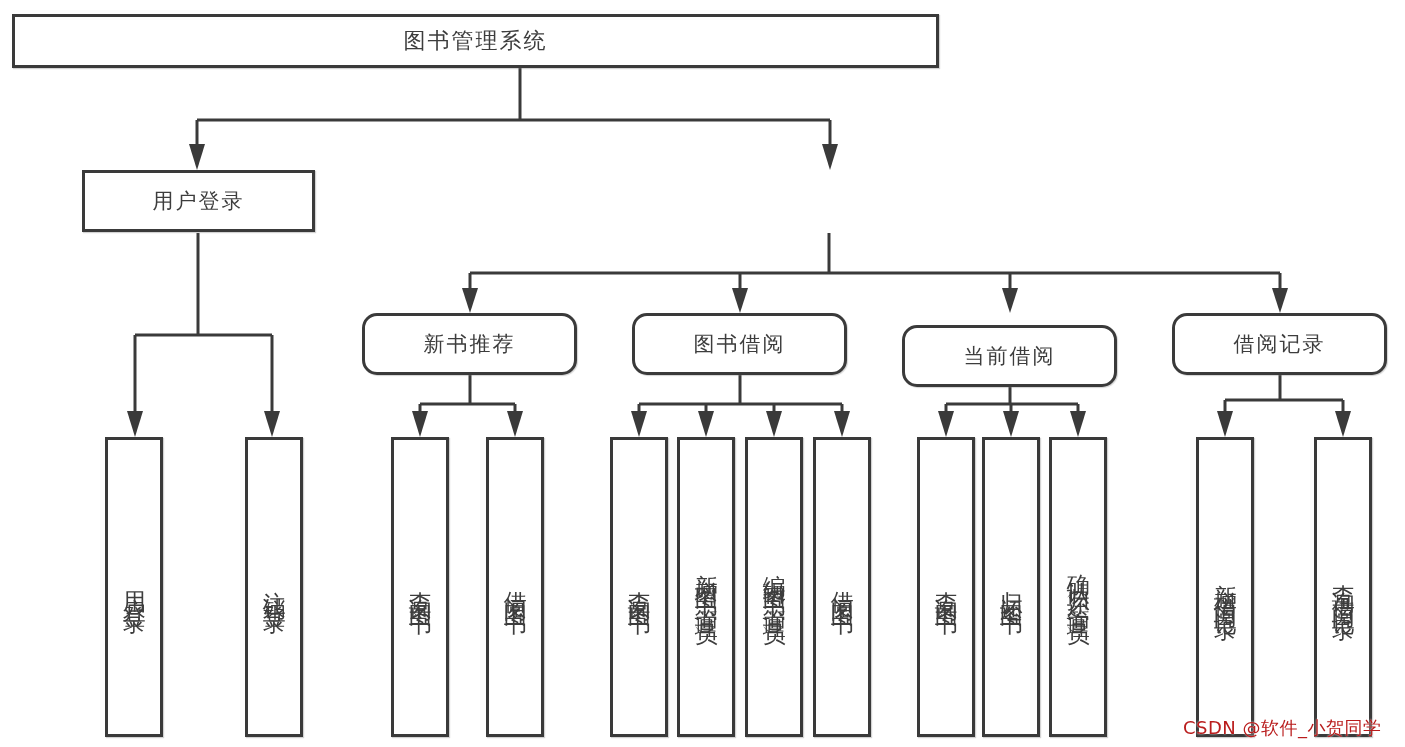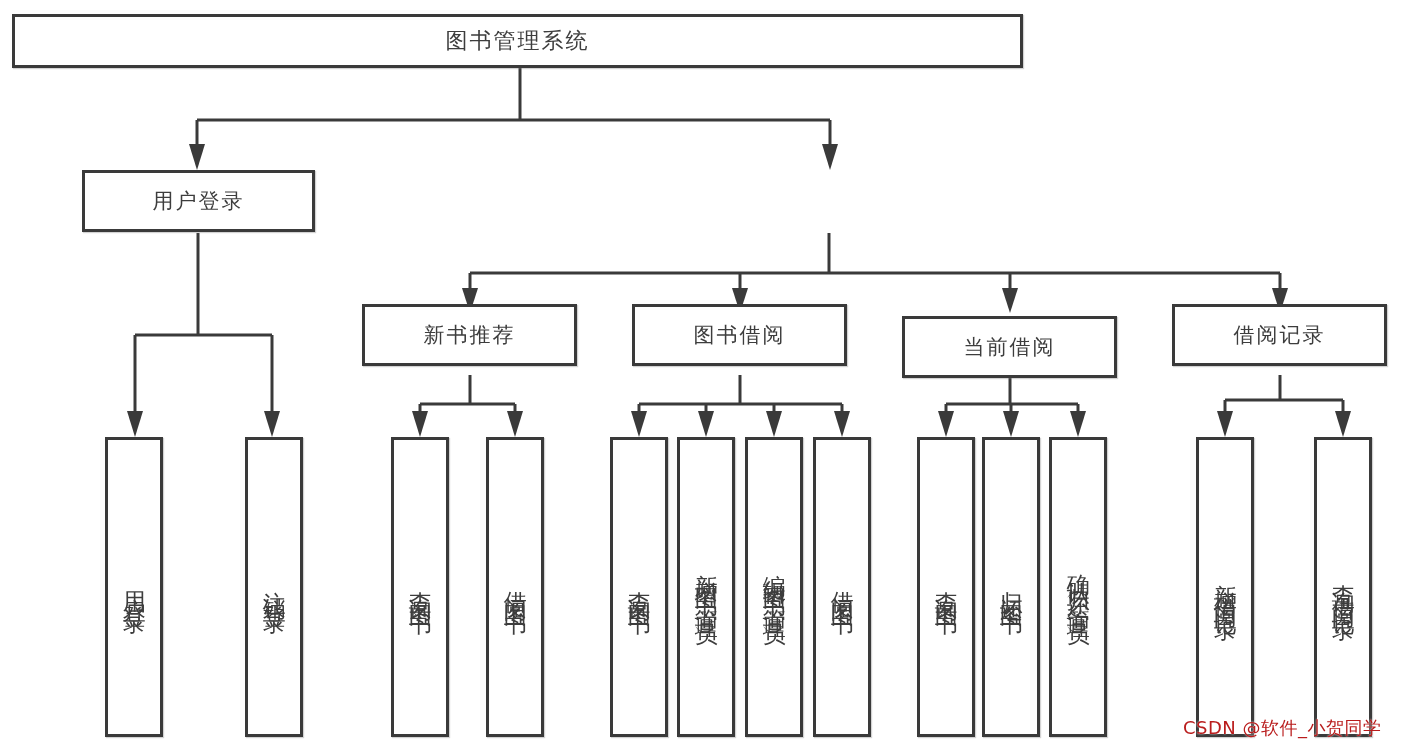--- a/index.html
+++ b/index.html
@@ -41,21 +41,21 @@
     letter-spacing: 7px;
     line-height: 1.1;
     white-space: normal;
   }
   .leaf {
     top: 437px;
     width: 58px;
     height: 300px;
   }
   .row2 { top: 170px; height: 62px; }
-  .row3 { top: 304px; height: 62px; width: 215px; }
+  .row3 { top: 313px; height: 62px; width: 215px; border-radius: 15px; }
   .watermark {
     position: absolute;
     left: 1183px;
     top: 716px;
     font-size: 18px;
     color: #b91c1c;
     letter-spacing: 0.5px;
     white-space: nowrap;
     text-shadow: 0 0 2px #ffffff;
     z-index: 5;
@@ -129,21 +129,21 @@
       <polygon points="766,411 782,411 774,437"></polygon>
       <polygon points="834,411 850,411 842,437"></polygon>
       <polygon points="938,411 954,411 946,437"></polygon>
       <polygon points="1003,411 1019,411 1011,437"></polygon>
       <polygon points="1070,411 1086,411 1078,437"></polygon>
       <polygon points="1217,411 1233,411 1225,437"></polygon>
       <polygon points="1335,411 1351,411 1343,437"></polygon>
     </g>
   </svg>
 
-  <div class="box" style="left:12px; top:14px; width:1011px; height:54px;text-align:center;">
+  <div class="box" style="left:12px; top:14px; width:927px; height:54px;text-align:center;">
     <span class="label root-label">图书管理系统</span>
   </div>
 
   <div class="box row2" style="left:82px; width:233px;">
     <span class="label">用户登录</span>
   </div>
 
   <div class="box row3" style="left:362px;">
     <span class="label">新书推荐</span>
   </div>

